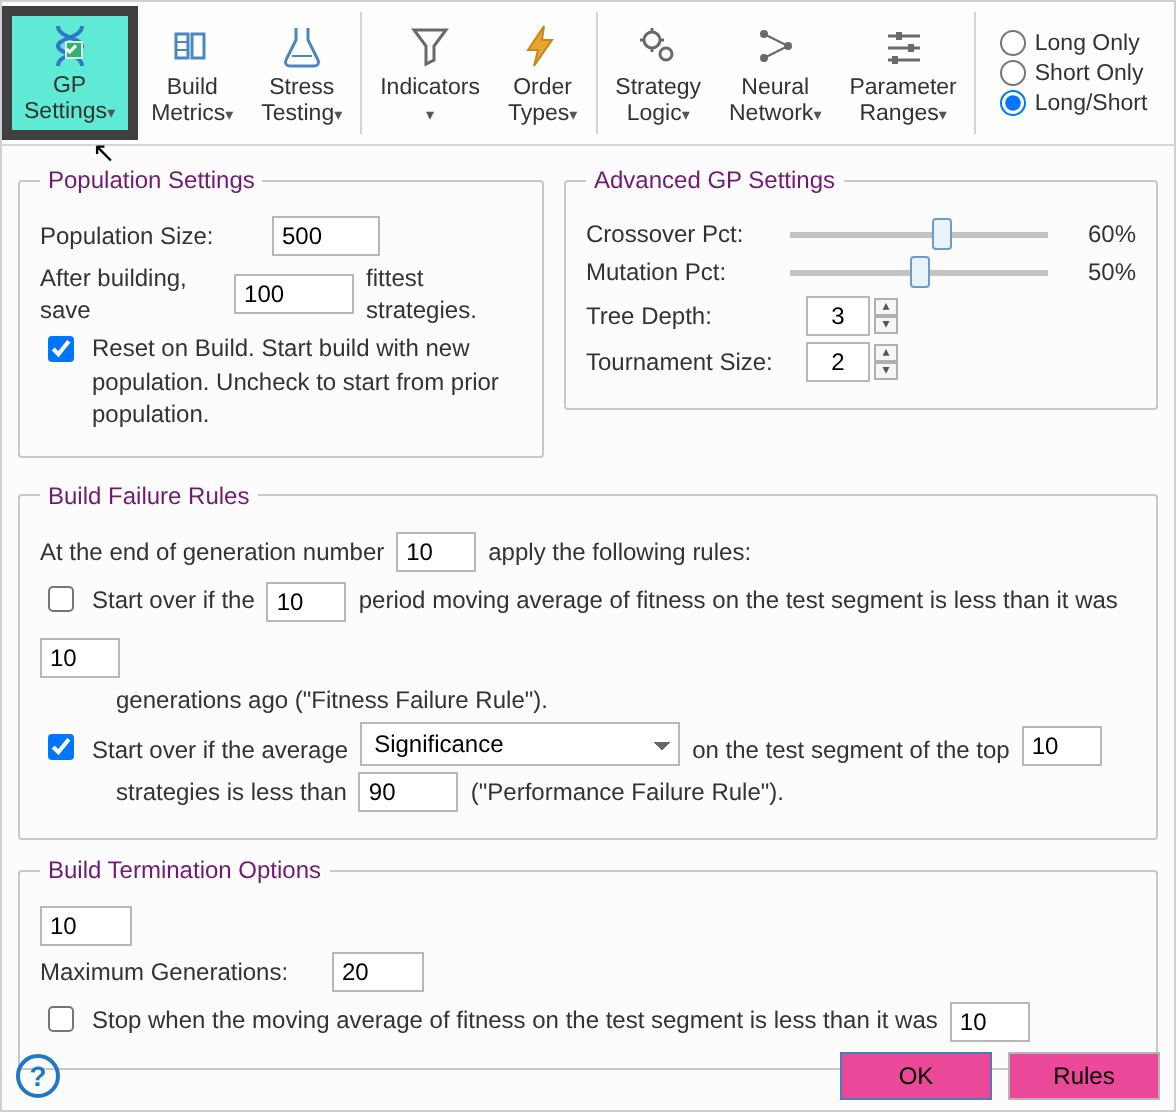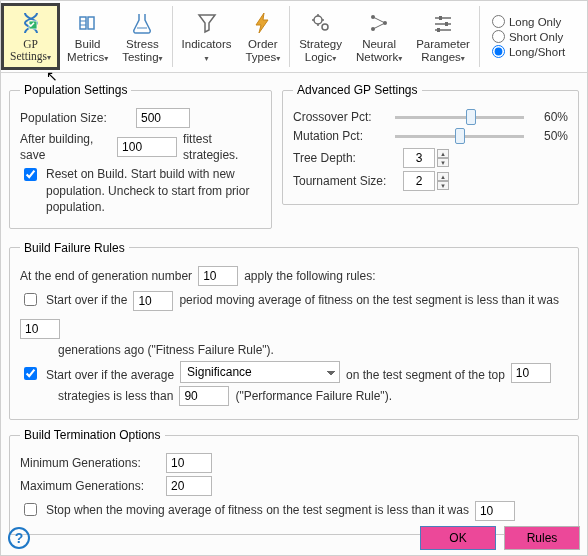--- a/index.html
+++ b/index.html
@@ -29,23 +29,22 @@
     justify-content: center;
     padding: 5px 6px 4px 6px;
     border: 1px solid transparent;
     margin: 2px 0;
     cursor: pointer;
     text-align: center;
     line-height: 1.1;
     min-width: 46px;
   }
   .tool-btn.active {
-    background: #fef9c3;
-    border: 3px solid #404040;
-    font-family: Liberation Serif, serif;
+    background: #5eead4;
+    border: 5px solid #404040;
   }
   .tool-btn .icn {
     width: 26px; height: 26px;
     display: flex; align-items:center; justify-content:center;
     margin-bottom: 2px;
   }
   .tool-btn .lbl { font-size: 11.5px; color:#333; }
   .tool-btn .cd { font-size: 8px; color:#555; margin-top:1px; }
   .sep {
     width: 1px;
@@ -69,21 +68,21 @@
   }
   fieldset {
     border: 1px solid #c8c8c8;
     border-radius: 2px;
     margin: 4px 0 8px 0;
     padding: 8px 10px 10px 10px;
     position: relative;
   }
   legend {
     font-size: 12px;
-    color: #000000;
+    color: #701a75;
     padding: 0 4px;
   }
   .row2 {
     display:flex;
     gap:10px;
     align-items:flex-start;
   }
   .row2 > fieldset:first-child { flex: 1.05; }
   .row2 > fieldset:last-child  { flex: 0.95; }
 
@@ -383,21 +382,20 @@
     <div class="frow indent2">
       <span>strategies  is less than</span>
       <input type="text" class="num" style="width: 50px;" value="90">
       <span>("Performance Failure Rule").</span>
     </div>
   </fieldset>
 
   <fieldset>
     <legend>Build Termination Options</legend>
     <div class="frow">
-      <span style="width:140px">Minimum Generations:</span>
       <input type="text" class="num" value="10" style="">
     </div>
     <div class="frow">
       <span style="width:140px">Maximum Generations:</span>
       <input type="text" class="num" value="20" style="">
     </div>
     <label class="chk" style="align-items:center; flex-wrap:wrap">
       <input type="checkbox" style="">
       <span>Stop when the moving average of fitness on the test segment is less than it was</span>
       <input type="text" class="num" style="width: 40px;" value="10">

